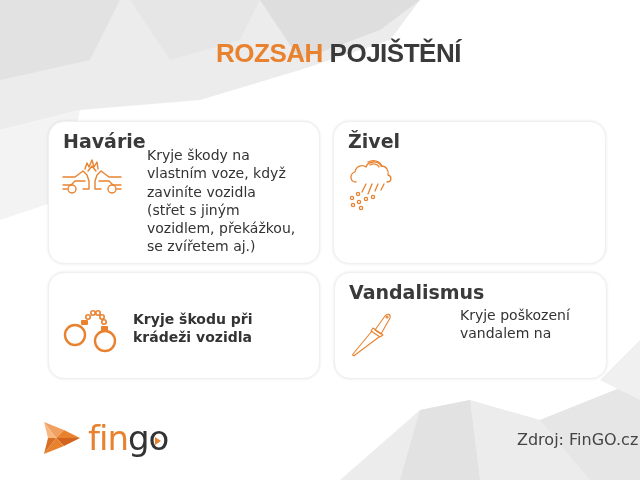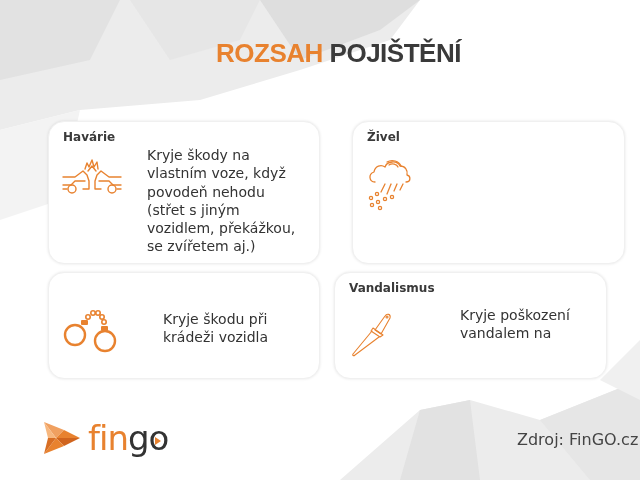--- a/index.html
+++ b/index.html
@@ -18,28 +18,28 @@
     .title .accent { color: #e8822f; }
     .title .dark { color: #3a3a3a; }
     .card {
       position: absolute; background: #ffffff; border-radius: 16px;
       box-shadow: 0 0 3px rgba(0,0,0,0.10); border: 1px solid #f0f0f0;
       z-index: 2;
     }
     .card-title {
       position: absolute; left: 14px; top: 8px;
       font-family: "DejaVu Sans", sans-serif; font-weight: bold;
-      font-size: 12px; color: #3a3a3a;
+      font-size: 19px; color: #3a3a3a;
     }
     .card-text {
       position: absolute; font-size: 14px; line-height: 18.3px; color: #333333;
     }
     .card-icon { position: absolute; }
     #card-havarie { left: 48px; top: 121px; width: 270px; height: 141px; }
-    #card-zivel   { left: 352px; top: 121px; width: 271px; height: 141px; }
+    #card-zivel   { left: 333px; top: 121px; width: 271px; height: 141px; }
     #card-odcizeni{ left: 48px; top: 272px; width: 270px; height: 105px; }
     #card-vandal  { left: 334px; top: 272px; width: 271px; height: 105px; }
     .logo { position: absolute; left: 42px; top: 418px; z-index: 2; display: flex; align-items: center; }
     .logo-text {
       font-family: "DejaVu Sans", sans-serif; font-size: 34px; font-weight: normal;
       letter-spacing: -1px; line-height: 1; margin-left: 6px;
     }
     .logo-text .fin { color: #e8822f; }
     .logo-text .go { color: #333333; }
     .source {
@@ -76,21 +76,21 @@
     <path d="M2 34 L6 34"></path>
     <circle cx="11" cy="34" r="4"></circle>
     <path d="M60 22 L48 22 L40 16 L36 20 L34 26 L34 34 L40 34"></path>
     <path d="M60 30 L52 30 L48 26 L38 26"></path>
     <path d="M60 34 L56 34"></path>
     <circle cx="51" cy="34" r="4"></circle>
   </svg>
   <div class="card-text" style="left:98px; top:24px;">
     <div>Kryje škody na</div>
     <div>vlastním voze, když</div>
-    <div>povodeň nehodu</div>
+    <div>zaviníte vozidla</div>
     <div>(střet s jiným</div>
     <div>vozidlem, překážkou,</div>
     <div>se zvířetem aj.)</div>
   </div>
 </div>
 
 <div class="card" id="card-zivel">
   <div class="card-title">Živel</div>
   <svg class="card-icon" style="left:12px; top:36px;" width="50" height="54" viewBox="0 0 50 54" fill="none" stroke="#e8822f" stroke-width="1.3" stroke-linecap="round" stroke-linejoin="round">
     <path d="M10 24 C4 24 3 16 9 14 C10 8 16 6 20 9 C22 3 32 2 35 8 C40 8 43 12 42 17 C46 18 46 24 41 24"></path>
@@ -117,21 +117,21 @@
     <rect x="20" y="11" width="7" height="5" rx="1" fill="#e8822f" stroke="none"></rect>
     <rect x="40" y="17" width="7" height="5" rx="1" fill="#e8822f" stroke="none"></rect>
     <g stroke-width="1.6">
       <circle cx="27" cy="8" r="2.2"></circle>
       <circle cx="32" cy="4" r="2.2"></circle>
       <circle cx="37" cy="4" r="2.2"></circle>
       <circle cx="41" cy="8" r="2.2"></circle>
       <circle cx="43" cy="13" r="2.2"></circle>
     </g>
   </svg>
-  <div class="card-text" style="left:114px; top:37px;">
+  <div class="card-text" style="left:84px; top:37px;font-weight:bold;">
     <div>Kryje škodu při</div>
     <div>krádeži vozidla</div>
   </div>
 </div>
 
 <div class="card" id="card-vandal">
   <div class="card-title">Vandalismus</div>
   <svg class="card-icon" style="left:14px; top:37px;" width="48" height="48" viewBox="0 0 48 48" fill="none" stroke="#e8822f" stroke-width="1.1" stroke-linecap="round" stroke-linejoin="round">
     <path d="M26 20 L36 6 C38 3 42 4 41 8 L32 24 Z"></path>
     <circle cx="38" cy="7" r="1"></circle>

